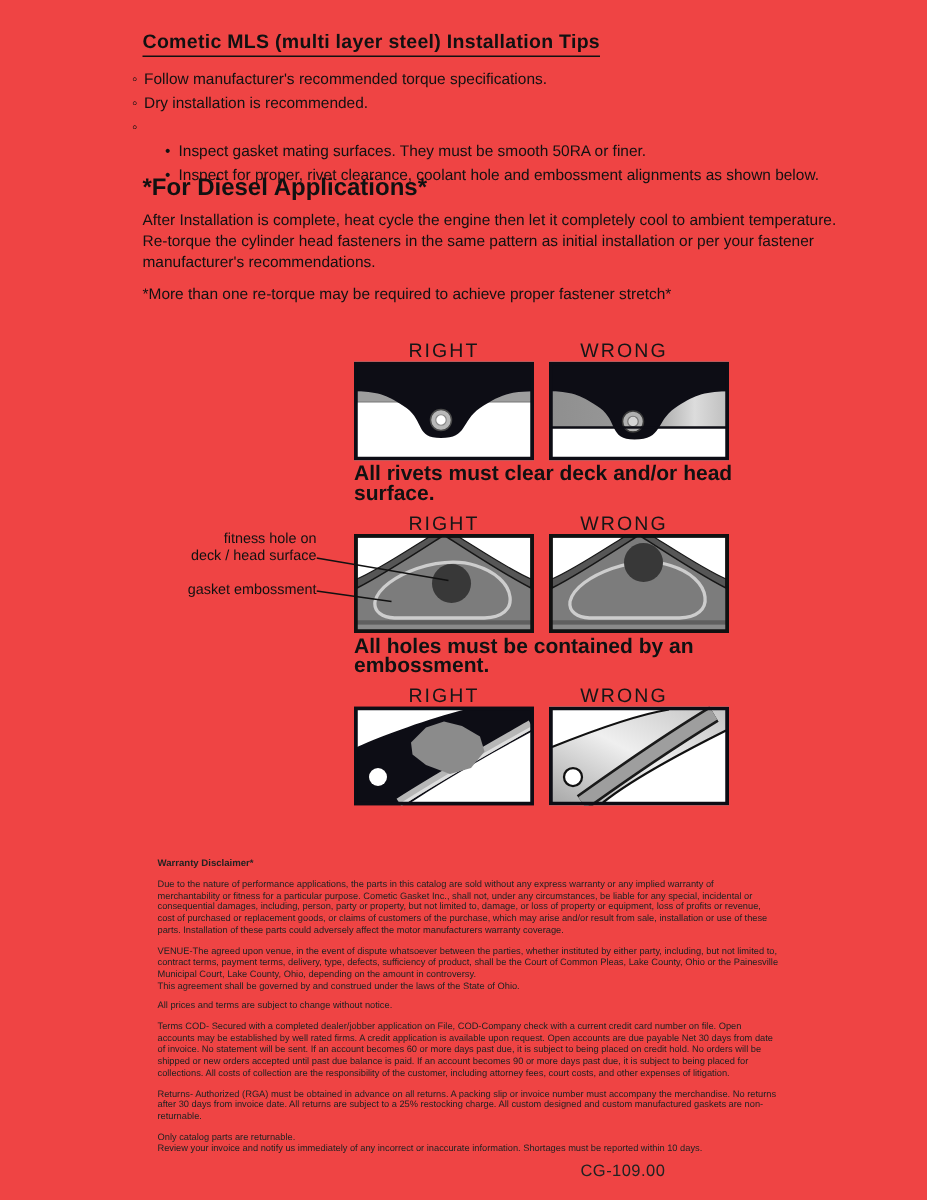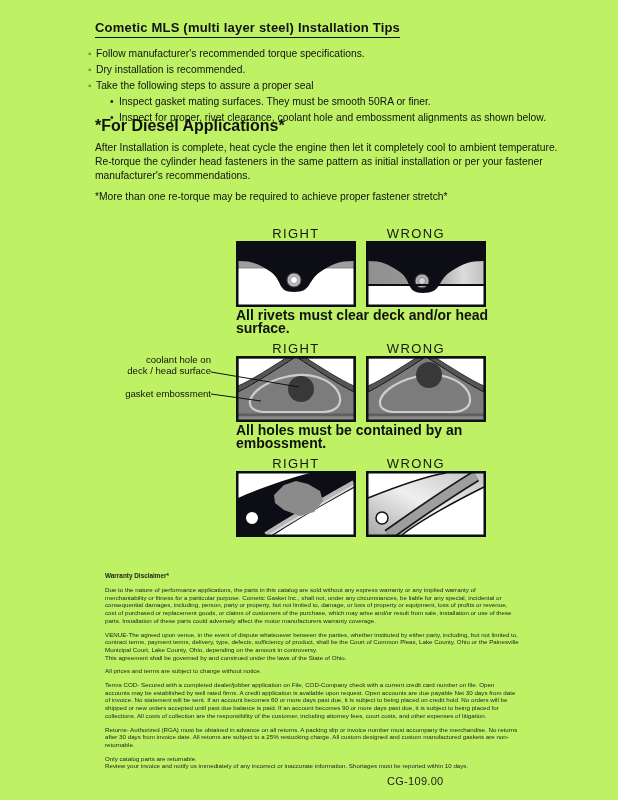--- a/index.html
+++ b/index.html
@@ -1,16 +1,16 @@
 <!DOCTYPE html>
 <html><head>
 <meta charset="utf-8">
 <style>
   html,body{margin:0;padding:0;background:#fff;}
-  .page{position:relative;width:618px;height:800px;background:#bef264;overflow:hidden;
+  .page{position:relative;width:618px;height:800px;background:#ef4444;overflow:hidden;
         font-family:"Liberation Sans","DejaVu Sans",sans-serif;color:#111;}
   .abs{position:absolute;}
 
   
   #title{top:20px;left:95px;font-size:13px;font-weight:bold;letter-spacing:.2px;
          border-bottom:1.6px solid #111;padding-bottom:2px;display:inline-block;}
 
   
   #bullets{top:46px;left:88px;width:470px;font-size:10.3px;line-height:16px;}
   .bullet{display:flex;}
@@ -57,21 +57,20 @@
     <div class="bullet">
       <span class="mk">◦</span>
       <span>Follow manufacturer's recommended torque specifications.</span>
     </div>
     <div class="bullet">
       <span class="mk">◦</span>
       <span>Dry installation is recommended.</span>
     </div>
     <div class="bullet">
       <span class="mk">◦</span>
-      <span>Take the following steps to assure a proper seal</span>
     </div>
     <div class="bullet sub">
       <span class="mk">•</span>
       <span>Inspect gasket mating surfaces.  They must be smooth 50RA or finer.</span>
     </div>
     <div class="bullet sub">
       <span class="mk">•</span>
       <span>Inspect for proper, rivet clearance, coolant hole and embossment alignments as shown below.</span>
     </div>
   </div>
@@ -119,21 +118,21 @@
       </div>
       <div class="figcaption">All rivets must clear deck and/or head surface.</div>
     </div>
 
     <div class="figset">
       <div class="figlabels">
         <div class="figlabel">RIGHT</div>
         <div class="figlabel">WRONG</div>
       </div>
       <div class="figrow">
-        <div class="ann" id="ann-coolant">coolant hole on
+        <div class="ann" id="ann-coolant">fitness hole on
 deck / head surface</div>
         <div class="ann" id="ann-emboss">gasket embossment</div>
         <svg id="pointer-overlay" width="95" height="66" viewBox="0 0 95 66">
           <line x1="0" y1="16" x2="88" y2="31" stroke="#111" stroke-width="1"></line>
           <line x1="0" y1="38" x2="50" y2="45" stroke="#111" stroke-width="1"></line>
         </svg>
         <svg class="figbox" width="120" height="66" viewBox="0 0 120 66">
           <rect x="0" y="0" width="120" height="66" fill="#7c7c7c"></rect>
           <path d="M2,2 H58 C44,11 18,28 2,36 Z" fill="#565656" stroke="#161616" stroke-width="1"></path>
           <path d="M2,2 H50 C37,10 16,24 2,30 Z" fill="#ffffff" stroke="#161616" stroke-width="0.8"></path>

